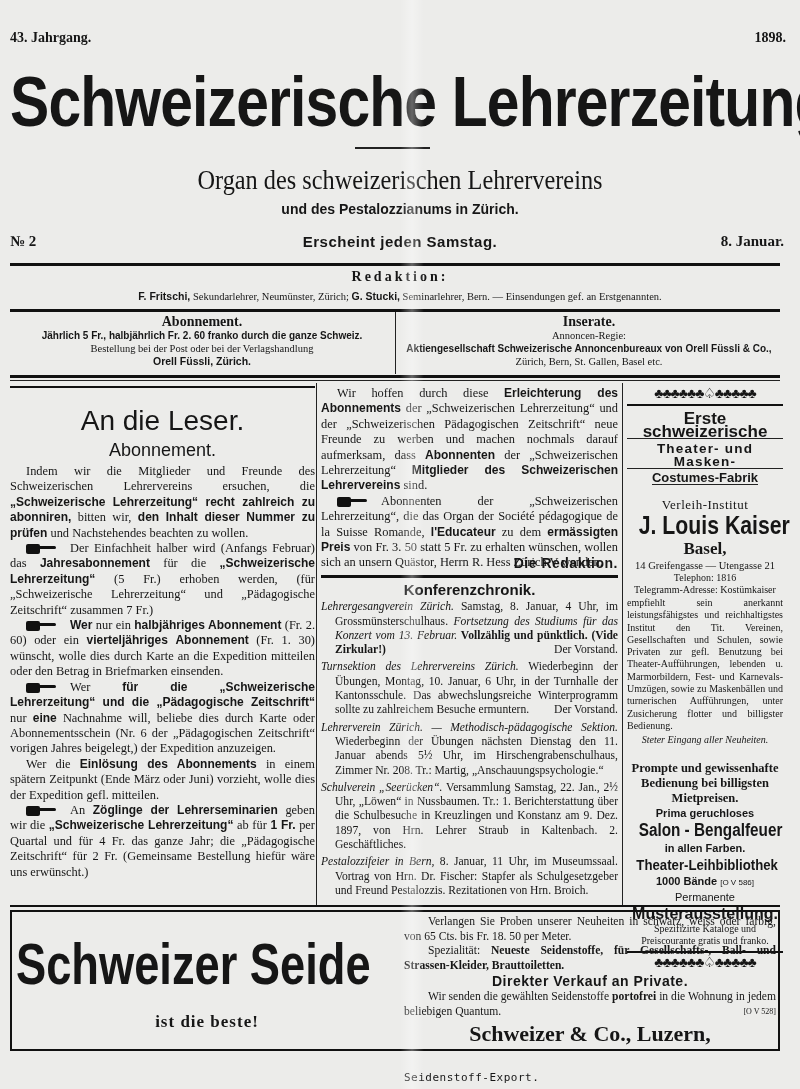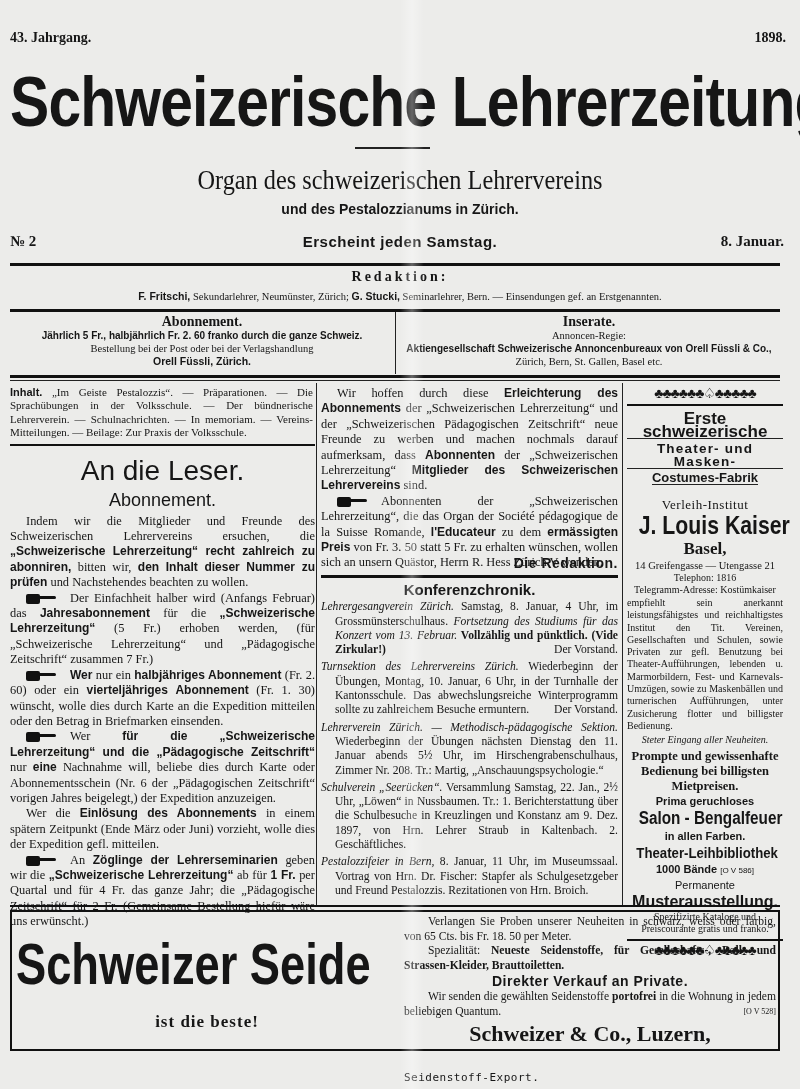--- a/index.html
+++ b/index.html
@@ -52,21 +52,21 @@
   
   .col { position: absolute; font-size: 12.4px; line-height: 15.4px; text-align: justify; }
   .col p { margin: 0; text-indent: 16px; }
   .col1 { left: 10px; top: 386px; width: 305px; }
   .col2 { left: 321px; top: 386px; width: 297px; }
   .col3 { left: 627px; top: 386px; width: 156px; }
   .coldiv { position: absolute; width: 1px; background: #222; }
 
   .inhalt { font-size: 11px; line-height: 13.4px; padding: 0 2px 4px 0; }
   .inhalt .lbl { font-family: "Liberation Sans", sans-serif; font-weight: bold; }
-  .leser-h { text-align: center; font-family: "Liberation Sans", sans-serif; font-size: 28px; line-height: 34px; margin-top: 8px; }
+  .leser-h { text-align: center; font-family: "Liberation Sans", sans-serif; font-size: 28px; line-height: 34px; margin-top: 16px; }
   .abo-sub { text-align: center; font-family: "Liberation Sans", sans-serif; font-size: 18px; line-height: 24px; margin-bottom: 2px; }
   .hand { display: inline-block; width: 30px; height: 10px; vertical-align: middle; margin-right: 14px; position: relative; }
   .hand::before { content: ""; position:absolute; left:0; top:0; width:14px; height:10px; background:#111; border-radius:2px; }
   .hand::after { content: ""; position:absolute; left:12px; top:2px; width:18px; height:3px; background:#111; border-radius:2px; }
   .sb { font-family: "Liberation Sans", sans-serif; font-weight: bold; font-size: 12px; }
 
   .redsig { text-align: right; font-family: "Liberation Sans", sans-serif; font-weight: bold; font-size: 14px; margin-top: -15px; letter-spacing: 0.5px; }
   .konf-h { text-align: center; font-family: "Liberation Sans", sans-serif; font-weight: bold; font-size: 15px; line-height: 20px; margin-top: 2px; }
   .konf { font-size: 11.6px; line-height: 14.3px; }
   .konf .entry { padding-left: 14px; text-indent: -14px; margin-bottom: 3px; text-align: justify; }
@@ -139,23 +139,20 @@
       <div>Zürich, Bern, St. Gallen, Basel etc.</div>
     </div>
   </div>
   <div class="abs rule-thick" style="left:10px; top:375px; width:770px;"></div>
   <div class="abs rule-thin" style="left:10px; top:380px; width:770px;"></div>
 
   <div class="coldiv" style="left:316px; top:383px; height:522px;"></div>
   <div class="coldiv" style="left:622px; top:383px; height:522px;"></div>
 
   <div class="col col1">
-    <div class="inhalt">
-      <span class="lbl">Inhalt.</span><span> „Im Geiste Pestalozzis“. — Präparationen. — Die Sprachübungen in der Volksschule. — Der bündnerische Lehrerverein. — Schulnachrichten. — In memoriam. — Vereins-Mitteilungen. — Beilage: Zur Praxis der Volksschule.</span>
-    </div>
     <div class="rule-thick" style="height:2px;"></div>
     <div class="leser-h">An die Leser.</div>
     <div class="abo-sub">Abonnement.</div>
     <p><span>Indem wir die Mitglieder und Freunde des Schweizerischen Lehrervereins ersuchen, die </span><span class="sb">„Schweizerische Lehrerzeitung“ recht zahlreich zu abonniren,</span><span> bitten wir, </span><span class="sb">den Inhalt dieser Nummer zu prüfen</span><span> und Nachstehendes beachten zu wollen.</span></p>
     <p><span class="hand"></span><span>Der Einfachheit halber wird (Anfangs Februar) das </span><span class="sb">Jahresabonnement</span><span> für die </span><span class="sb">„Schweizerische Lehrerzeitung“</span><span> (5 Fr.) erhoben werden, (für „Schweizerische Lehrerzeitung“ und „Pädagogische Zeitschrift“ zusammen 7 Fr.)</span></p>
     <p><span class="hand"></span><span class="sb">Wer</span><span> nur ein </span><span class="sb">halbjähriges Abonnement</span><span> (Fr. 2. 60) oder ein </span><span class="sb">vierteljähriges Abonnement</span><span> (Fr. 1. 30) wünscht, wolle dies durch Karte an die Expedition mitteilen oder den Betrag in Briefmarken einsenden.</span></p>
     <p><span class="hand"></span><span>Wer </span><span class="sb">für die „Schweizerische Lehrerzeitung“ und die „Pädagogische Zeitschrift“</span><span> nur </span><span class="sb">eine</span><span> Nachnahme will, beliebe dies durch Karte oder Abonnementsschein (Nr. 6 der „Pädagogischen Zeitschrift“ vorigen Jahres beigelegt,) der Expedition anzuzeigen.</span></p>
     <p><span>Wer die </span><span class="sb">Einlösung des Abonnements</span><span> in einem spätern Zeitpunkt (Ende März oder Juni) vorzieht, wolle dies der Expedition gefl. mitteilen.</span></p>
     <p><span class="hand"></span><span>An </span><span class="sb">Zöglinge der Lehrerseminarien</span><span> geben wir die </span><span class="sb">„Schweizerische Lehrerzeitung“</span><span> ab für </span><span class="sb">1 Fr.</span><span> per Quartal und für 4 Fr. das ganze Jahr; die „Pädagogische Zeitschrift“ für 2 Fr. (Gemeinsame Bestellung hiefür wäre uns erwünscht.)</span></p>
   </div>
@@ -181,21 +178,21 @@
     <div class="k2">Theater- und Masken-</div>
     <div class="k3">Costumes-Fabrik</div>
     <div class="k4">Verleih-Institut</div>
     <div class="k5">J. Louis Kaiser</div>
     <div class="k6">Basel,</div>
     <div>14 Greifengasse — Utengasse 21</div>
     <div class="small">Telephon: 1816</div>
     <div class="small">Telegramm-Adresse: Kostümkaiser</div>
     <div class="body">empfiehlt sein anerkannt leistungsfähigstes und reichhaltigstes Institut den Tit. Vereinen, Gesellschaften und Schulen, sowie Privaten zur gefl. Benutzung bei Theater-Aufführungen, lebenden u. Marmorbildern, Fest- und Karnevals-Umzügen, sowie zu Maskenbällen und turnerischen Aufführungen, unter Zusicherung flotter und billigster Bedienung.</div>
     <div class="i small" style="margin-top:2px;">Steter Eingang aller Neuheiten.</div>
-    <div class="mid" style="margin-top:3px;">Prompte und gewissenhafte Bedienung bei billigsten Mietpreisen.</div>
+    <div class="mid" style="margin-top:15px;">Prompte und gewissenhafte Bedienung bei billigsten Mietpreisen.</div>
     <div class="sb11">Prima geruchloses</div>
     <div class="salon">Salon - Bengalfeuer</div>
     <div class="sb11">in allen Farben.</div>
     <div class="theater">Theater-Leihbibliothek</div>
     <div class="sb11"><span>1000 Bände</span> <span class="code" style="float:none; font-weight:normal;">[O V 586]</span></div>
     <div class="sb11" style="font-weight:normal;">Permanente</div>
     <div class="muster">Musterausstellung.</div>
     <div class="small">Spezifizirte Kataloge und Preiscourante gratis und franko.</div>
     <div class="orn" style="border-bottom:none; border-top:2px solid #111; margin-top:4px; padding-top:2px;">♣♣♣♣♣♣♤♣♣♣♣♣</div>
   </div>

